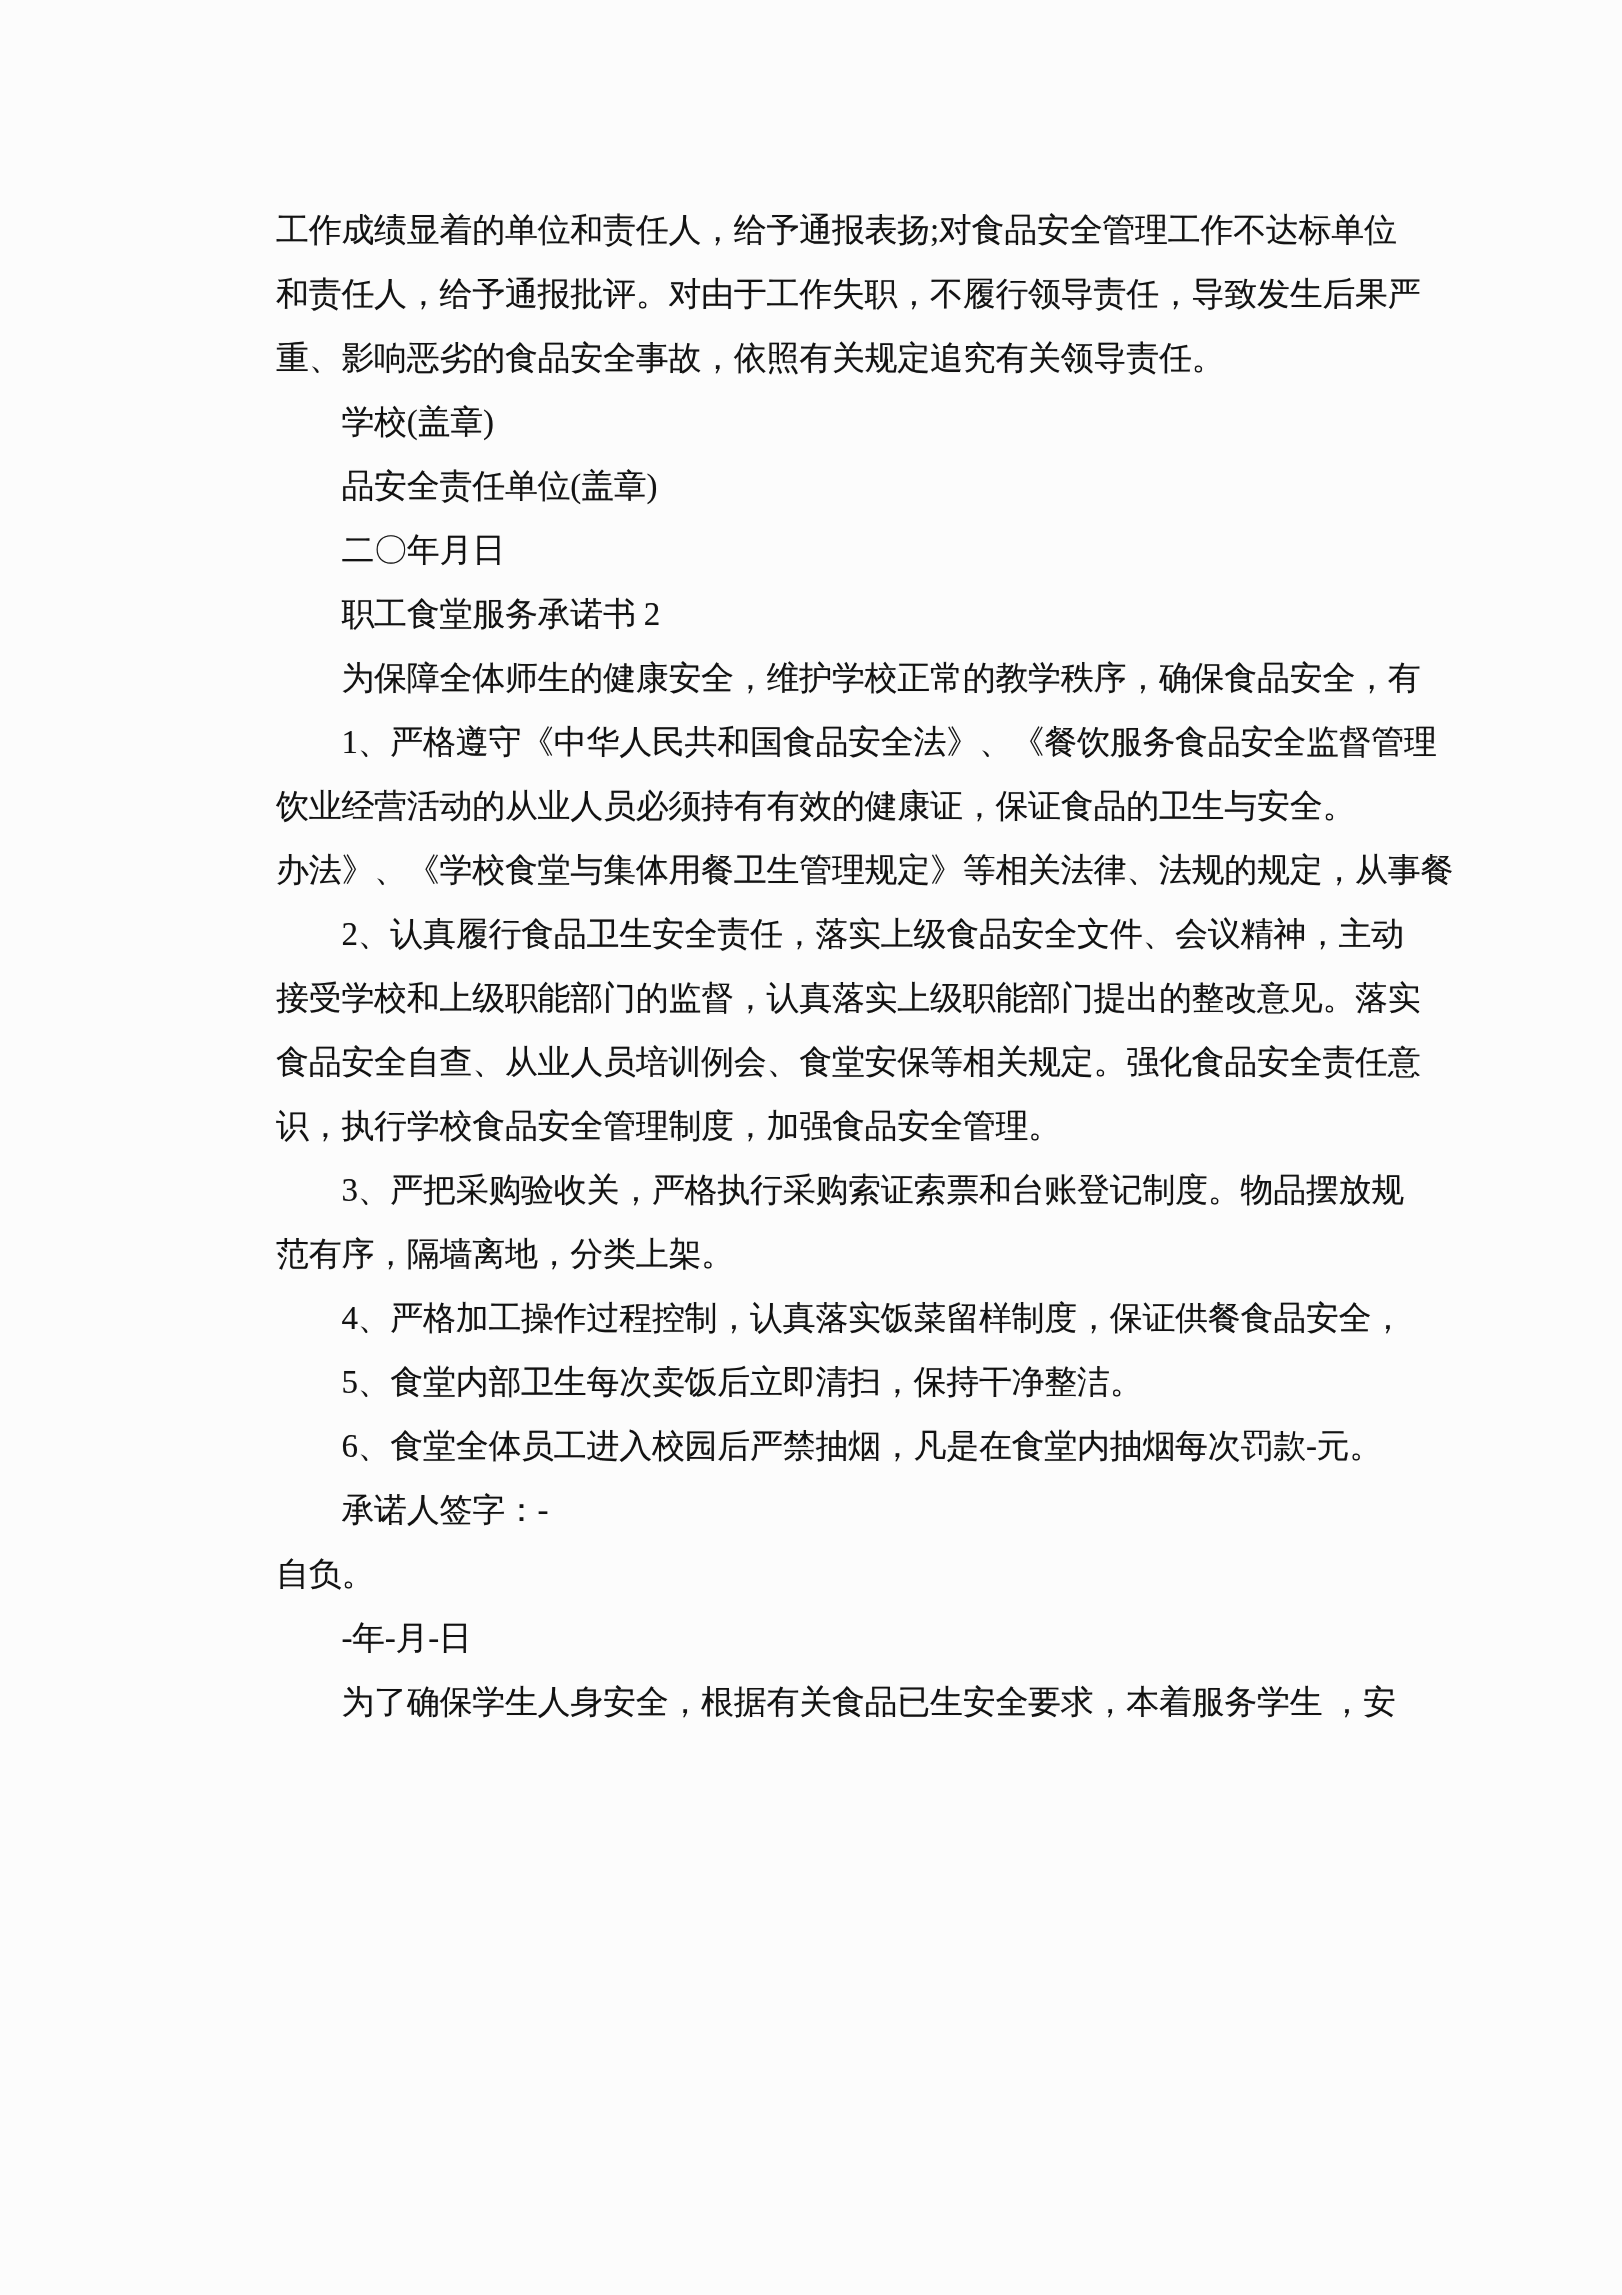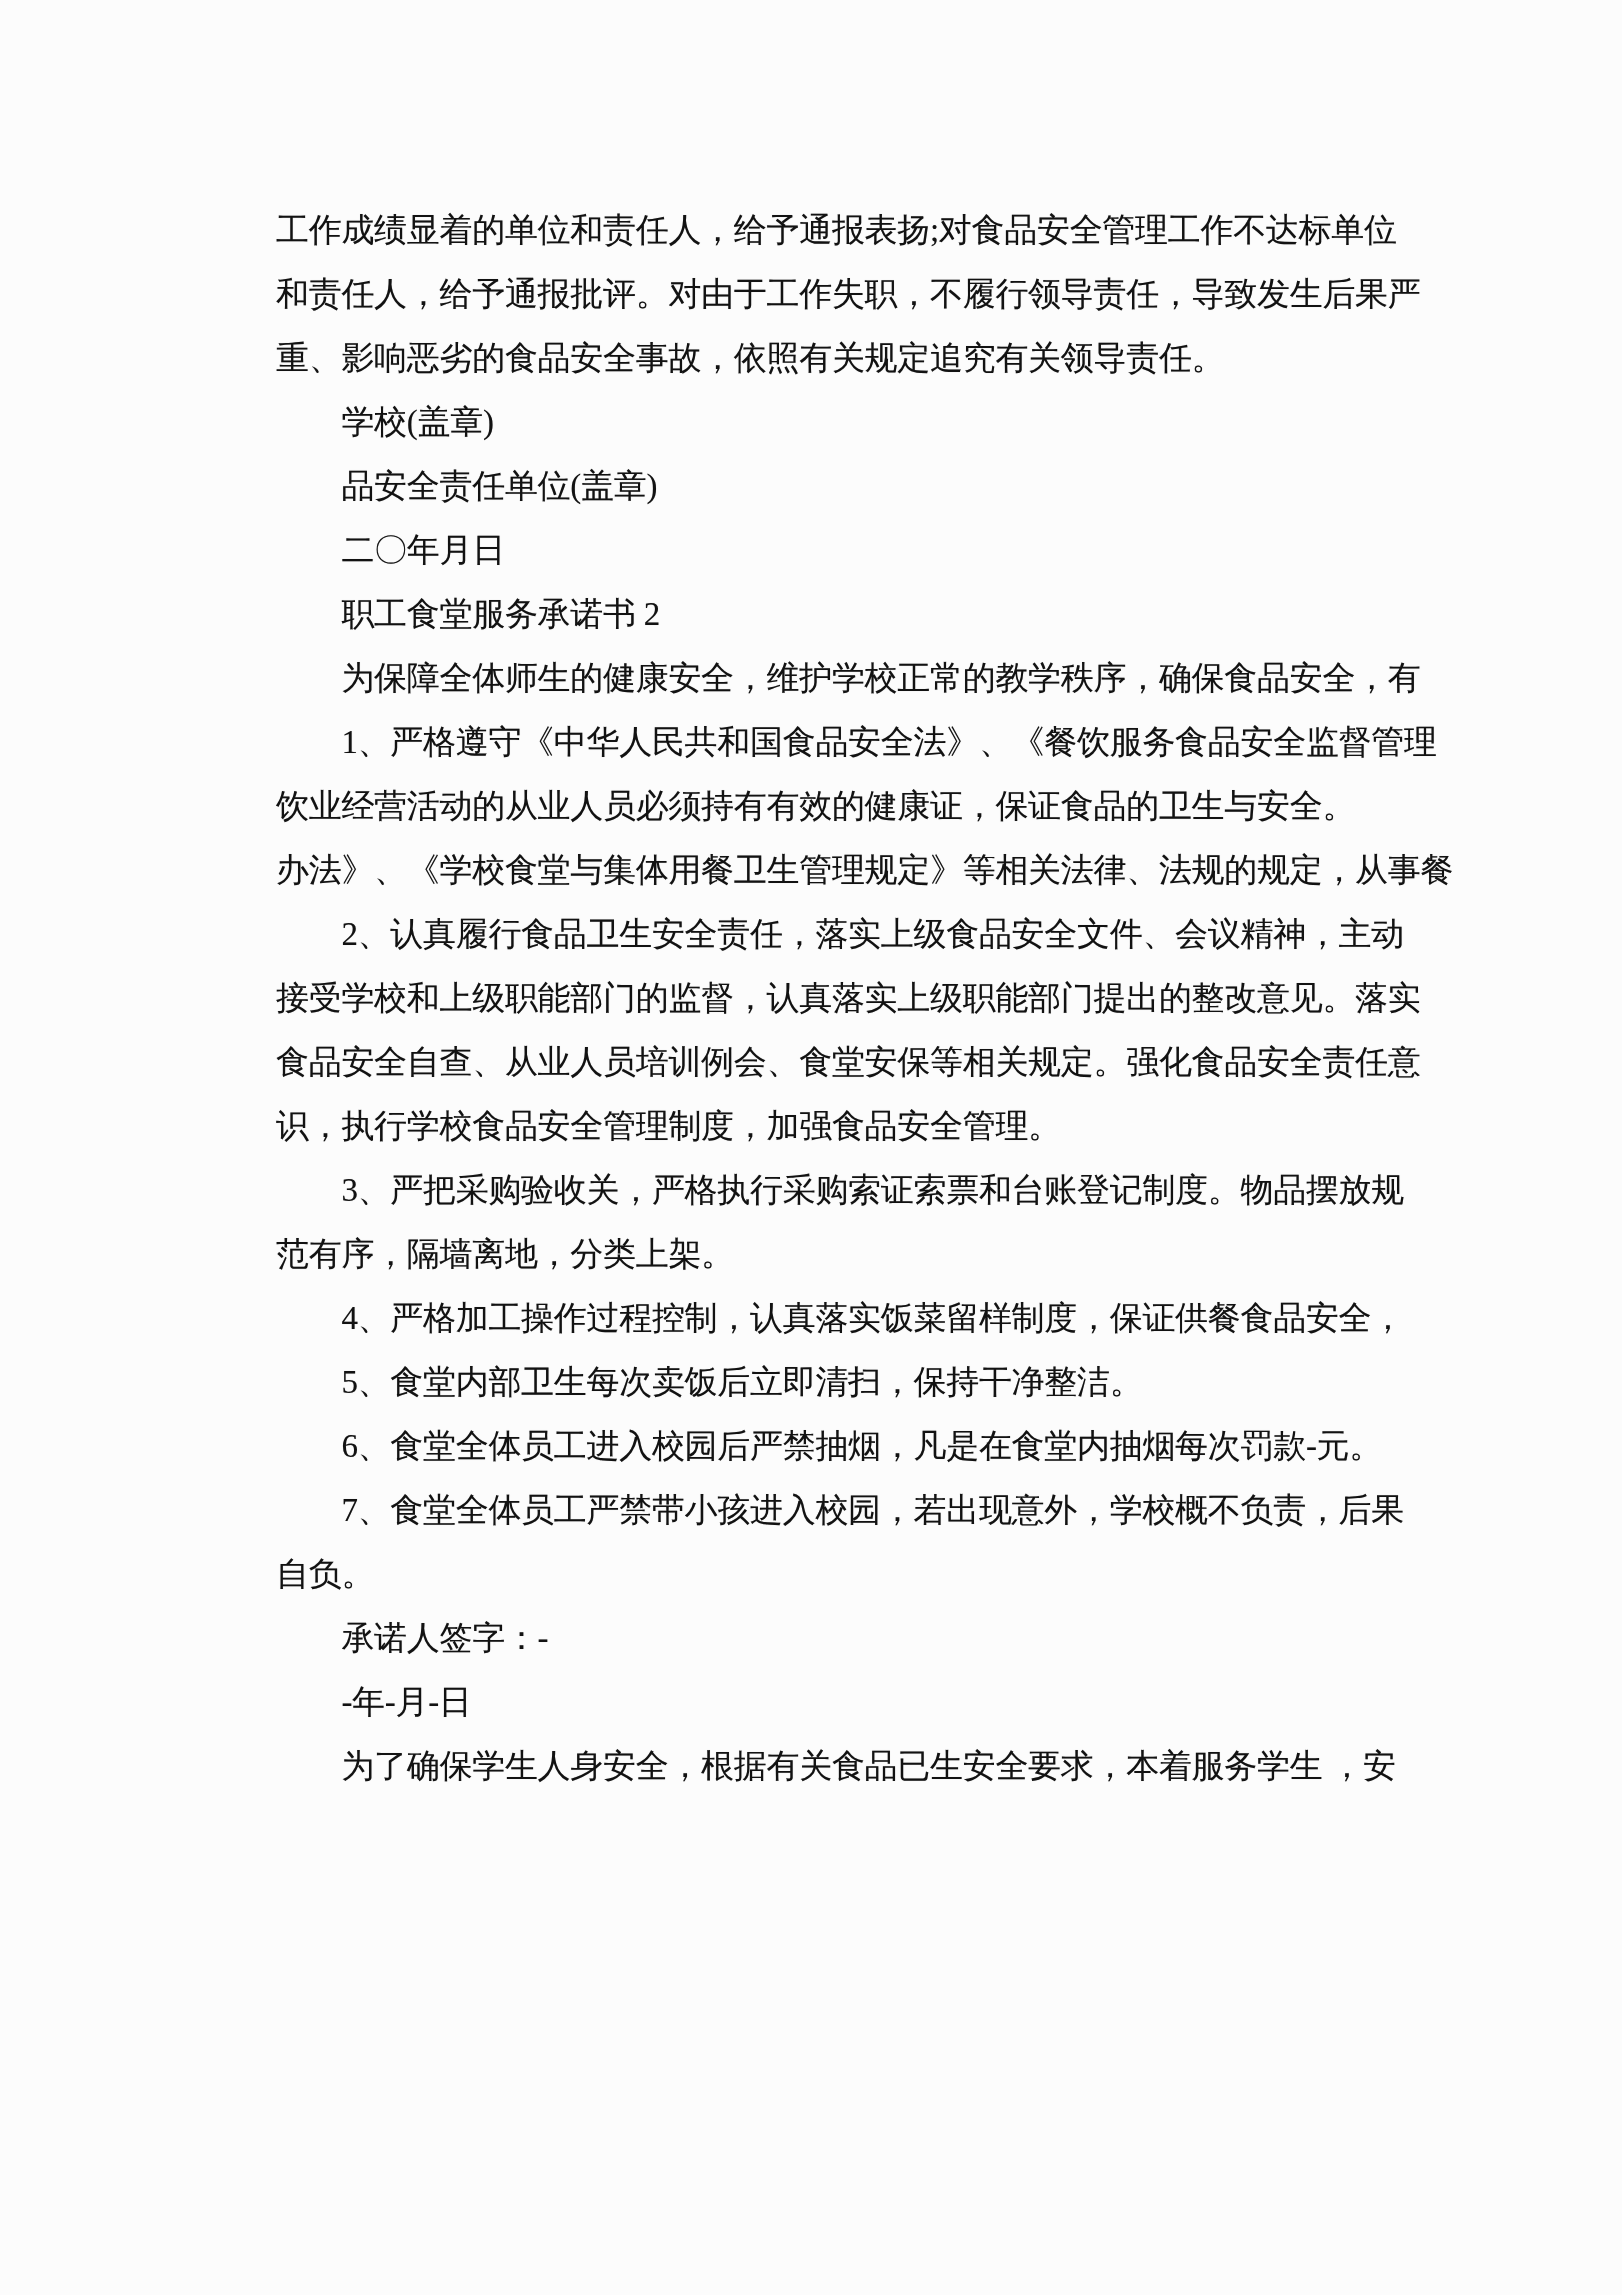--- a/index.html
+++ b/index.html
@@ -57,20 +57,19 @@
     <div class="text-line">办法》、《学校食堂与集体用餐卫生管理规定》等相关法律、法规的规定，从事餐</div>
     <div class="text-line">　　2、认真履行食品卫生安全责任，落实上级食品安全文件、会议精神，主动</div>
     <div class="text-line">接受学校和上级职能部门的监督，认真落实上级职能部门提出的整改意见。落实</div>
     <div class="text-line">食品安全自查、从业人员培训例会、食堂安保等相关规定。强化食品安全责任意</div>
     <div class="text-line">识，执行学校食品安全管理制度，加强食品安全管理。</div>
     <div class="text-line">　　3、严把采购验收关，严格执行采购索证索票和台账登记制度。物品摆放规</div>
     <div class="text-line">范有序，隔墙离地，分类上架。</div>
     <div class="text-line">　　4、严格加工操作过程控制，认真落实饭菜留样制度，保证供餐食品安全，</div>
     <div class="text-line">　　5、食堂内部卫生每次卖饭后立即清扫，保持干净整洁。</div>
     <div class="text-line">　　6、食堂全体员工进入校园后严禁抽烟，凡是在食堂内抽烟每次罚款-元。</div>
-    <div class="text-line">　　7、食堂全体员工严禁带小孩进入校园，若出现意外，学校概不负责，后果</div>
+    <div class="text-line">　　承诺人签字：-</div>
     <div class="text-line">自负。</div>
-    <div class="text-line">　　承诺人签字：-</div>
     <div class="text-line">　　-年-月-日</div>
     <div class="text-line">　　为了确保学生人身安全，根据有关食品已生安全要求，本着服务学生 ，安</div>
   </div>
 </div>
 
 
 </body></html>

